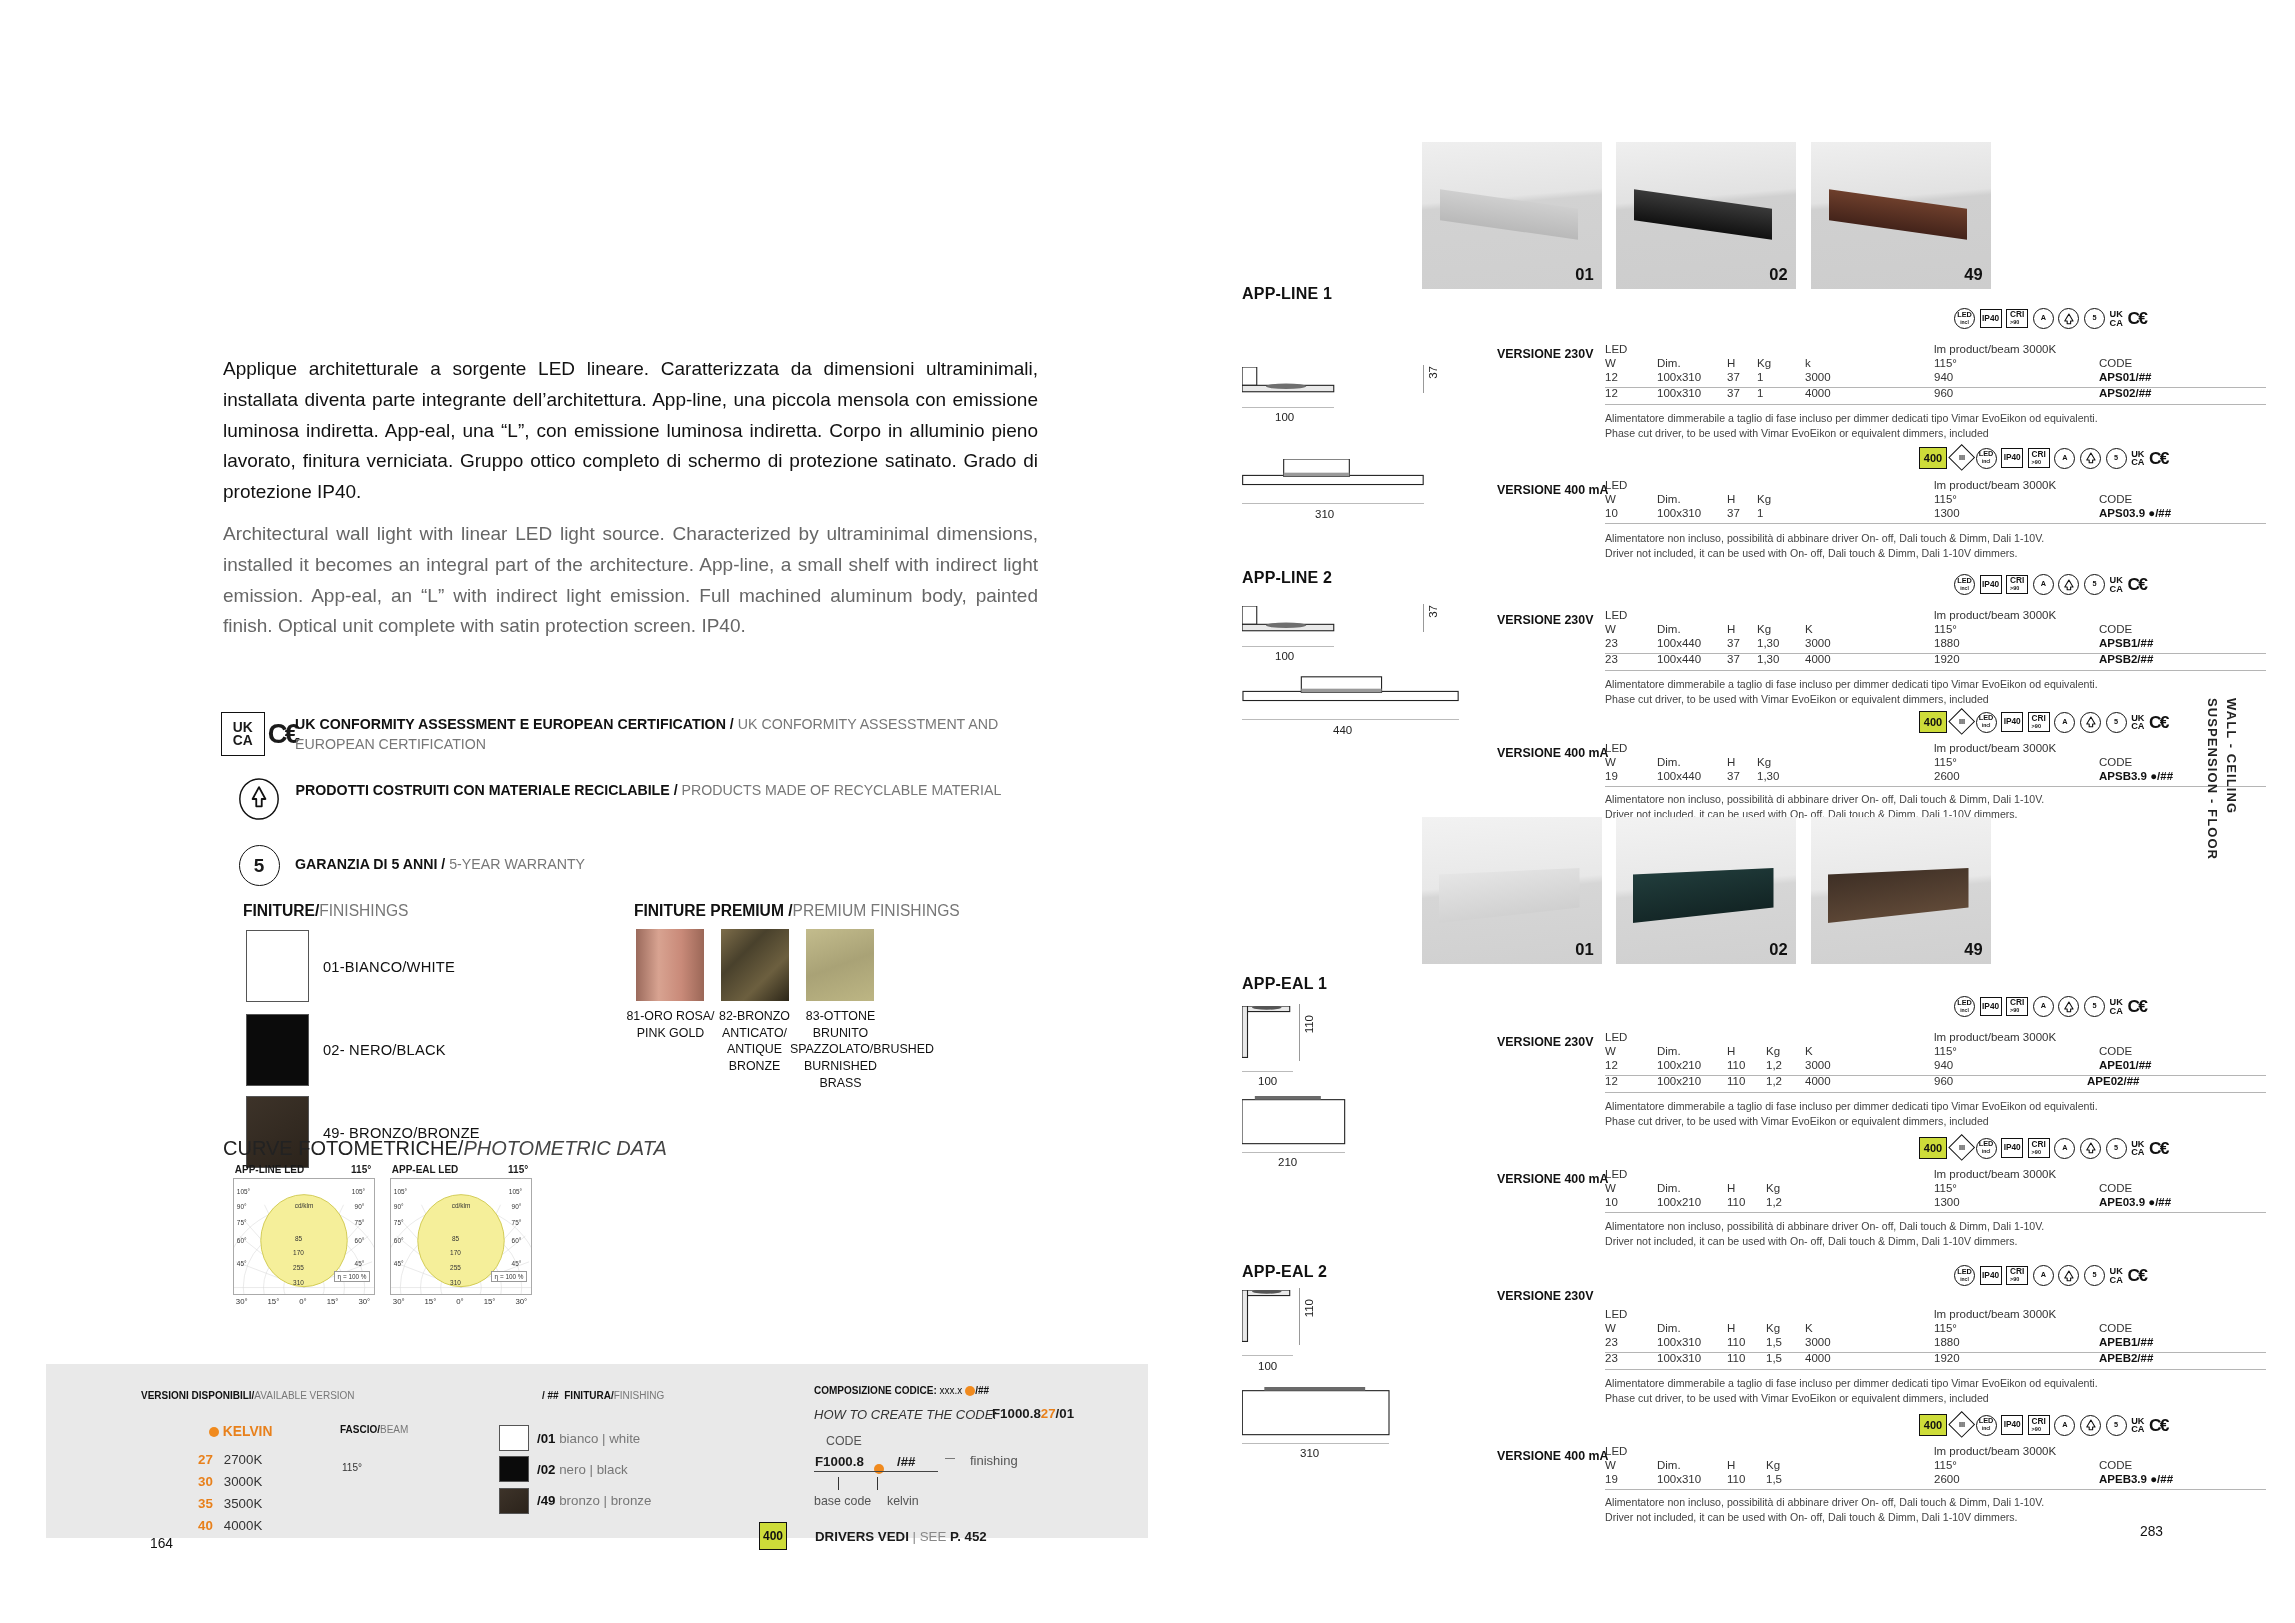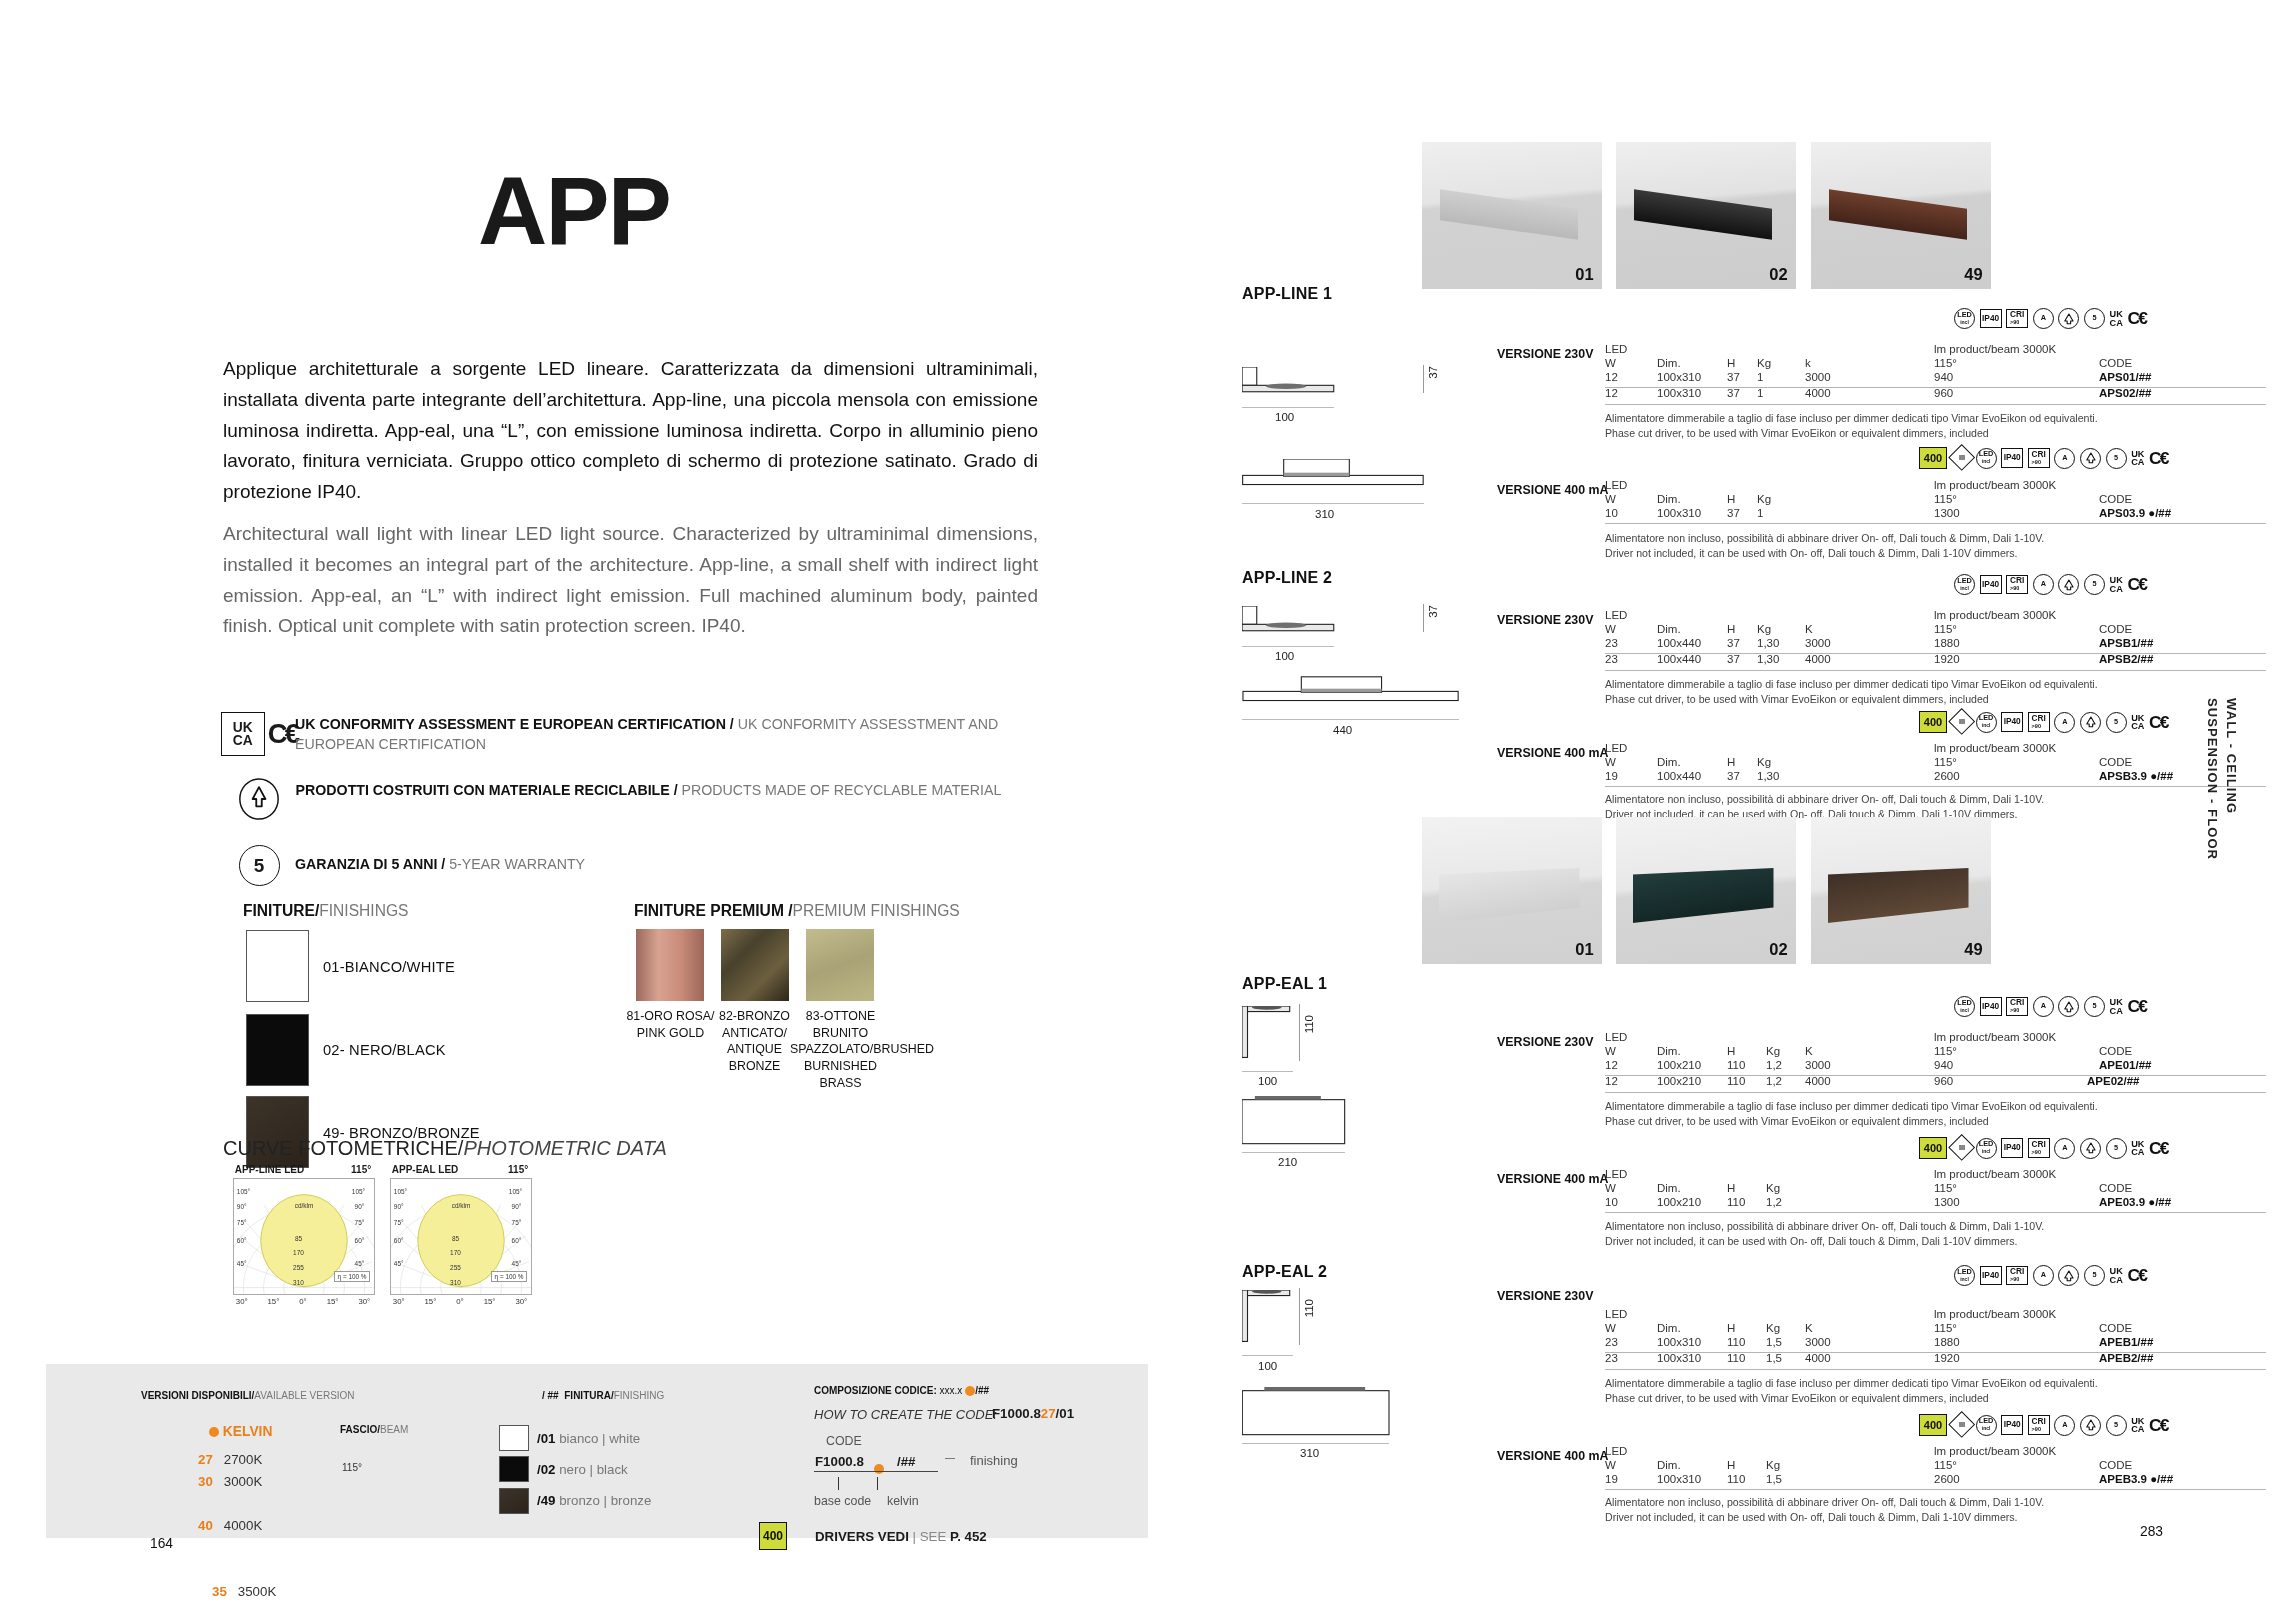--- a/index.html
+++ b/index.html
@@ -98,21 +98,20 @@
   .ic400{width:26px;height:20px;background:#cddc39;border:1.4px solid #111;display:flex;
          align-items:center;justify-content:center;font-size:11px;font-weight:bold;color:#111;}
   .sidetext{position:absolute;left:2202px;top:698px;writing-mode:vertical-rl;
             font-size:13px;font-weight:bold;letter-spacing:1.1px;line-height:1.45;color:#222;}
 </style>
 </head>
 <body>
 
 <div class="pg">
 
-  <div class="title-app">APP</div>
   <div class="desc-it">Applique architetturale a sorgente LED lineare. Caratterizzata da dimensioni ultraminimali, installata diventa parte integrante dell’architettura. App-line, una piccola mensola con emissione luminosa indiretta. App-eal, una “L”, con emissione luminosa indiretta. Corpo in alluminio pieno lavorato, finitura verniciata. Gruppo ottico completo di schermo di protezione satinato. Grado di protezione IP40.</div>
   <div class="desc-en">Architectural wall light with linear LED light source. Characterized by ultraminimal dimensions, installed it becomes an integral part of the architecture. App-line, a small shelf with indirect light emission. App-eal, an “L” with indirect light emission. Full machined aluminum body, painted finish. Optical unit complete with satin protection screen. IP40.</div>
 
   <div class="cert" style="top:712px;">
     <div class="cert-ico">
       <div style="display:flex;align-items:center;">
         <div class="ukca-box">
             <div><span>UK</span><br><span>CA</span></div>
           </div>
         <div class="ce-mark">C€</div>
@@ -263,21 +262,21 @@
       <span>30°</span>
     </div>
   </div>
 
   <div class="panel"></div>
 
   <div class="p-txt p-h" style="left:141px;top:1390px;"><span>VERSIONI DISPONIBILI/</span><i>AVAILABLE VERSION</i></div>
   <div class="kel" style="left:209px;top:1424px;"><span class="dot"></span> <span>KELVIN</span></div>
   <div class="kelrow" style="left:198px;top:1452px;"><b>27</b><span>2700K</span></div>
   <div class="kelrow" style="left:198px;top:1474px;"><b>30</b><span>3000K</span></div>
-  <div class="kelrow" style="left:198px;top:1584px;margin-left:14px;"><b>35</b><span>3500K</span></div>
+  <div class="kelrow" style="left:198px;top:1496px;"><b>35</b><span>3500K</span></div>
   <div class="kelrow" style="left:198px;top:1518px;"><b>40</b><span>4000K</span></div>
   <div class="pgnum" style="left:150px;top:1536px;">164</div>
 
   <div class="p-txt p-h" style="left:340px;top:1424px;"><span>FASCIO/</span><i>BEAM</i></div>
   <div class="p-txt" style="left:342px;top:1462px;color:#333;">115°</div>
 
   <div class="p-txt p-h" style="left:542px;top:1390px;"><span>/ ##</span>&nbsp;&nbsp;<span>FINITURA/</span><i>FINISHING</i></div>
   <div class="fsw" style="left:499px;top:1425px;background:#ffffff;"></div>
   <div class="fsw-l" style="left:537px;top:1431px;"><b>/01</b><span> bianco | white</span></div>
   <div class="fsw" style="left:499px;top:1456px;background:#0b0b0b;"></div>

